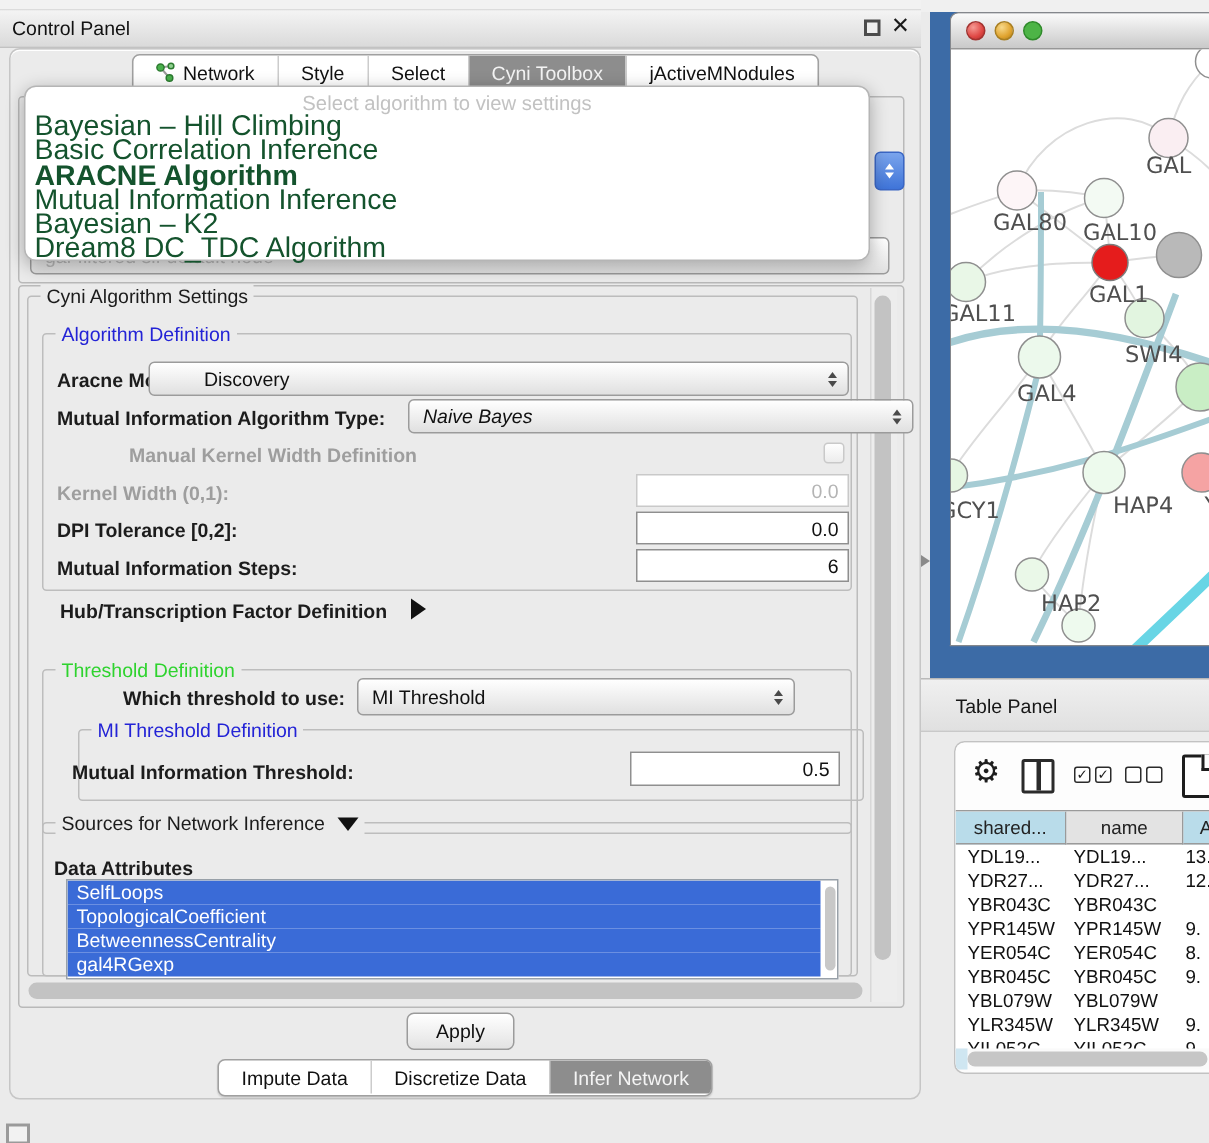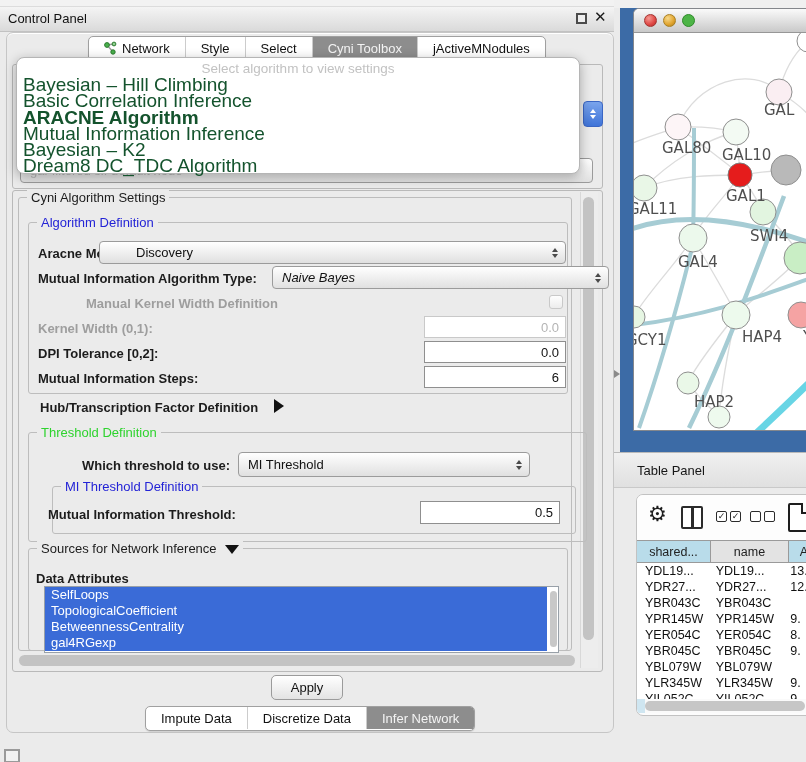--- a/index.html
+++ b/index.html
@@ -135,21 +135,21 @@
       <span>0.0</span>
     </div>
     <span class="lbl" style="left:38px;top:371px;">Mutual Information Steps:</span>
     <div class="tfield" style="left:424px;top:366px;width:142px;height:22px;">
       <span>6</span>
     </div>
 
     <span class="lbl" style="left:40px;top:400px;">Hub/Transcription Factor Definition</span>
     <span class="abs" style="left:274px;top:399px;width:0;height:0;border-top:7px solid transparent;border-bottom:7px solid transparent;border-left:10px solid #111;"></span>
 
-    <div class="grp" style="left:28px;top:432px;width:538px;height:108px;padding-left:19px;">
+    <div class="grp" style="left:28px;top:446px;width:538px;height:108px;">
       <span class="ttl green">Threshold Definition</span>
     </div>
     <span class="lbl" style="left:82px;top:458px;">Which threshold to use:</span>
     <div class="combo" style="left:238px;top:452px;width:292px;height:25px;">
       <span>MI Threshold</span>
       <span class="stepper">
           <span class="tri-up"></span>
           <span class="tri-down"></span>
         </span>
     </div>

